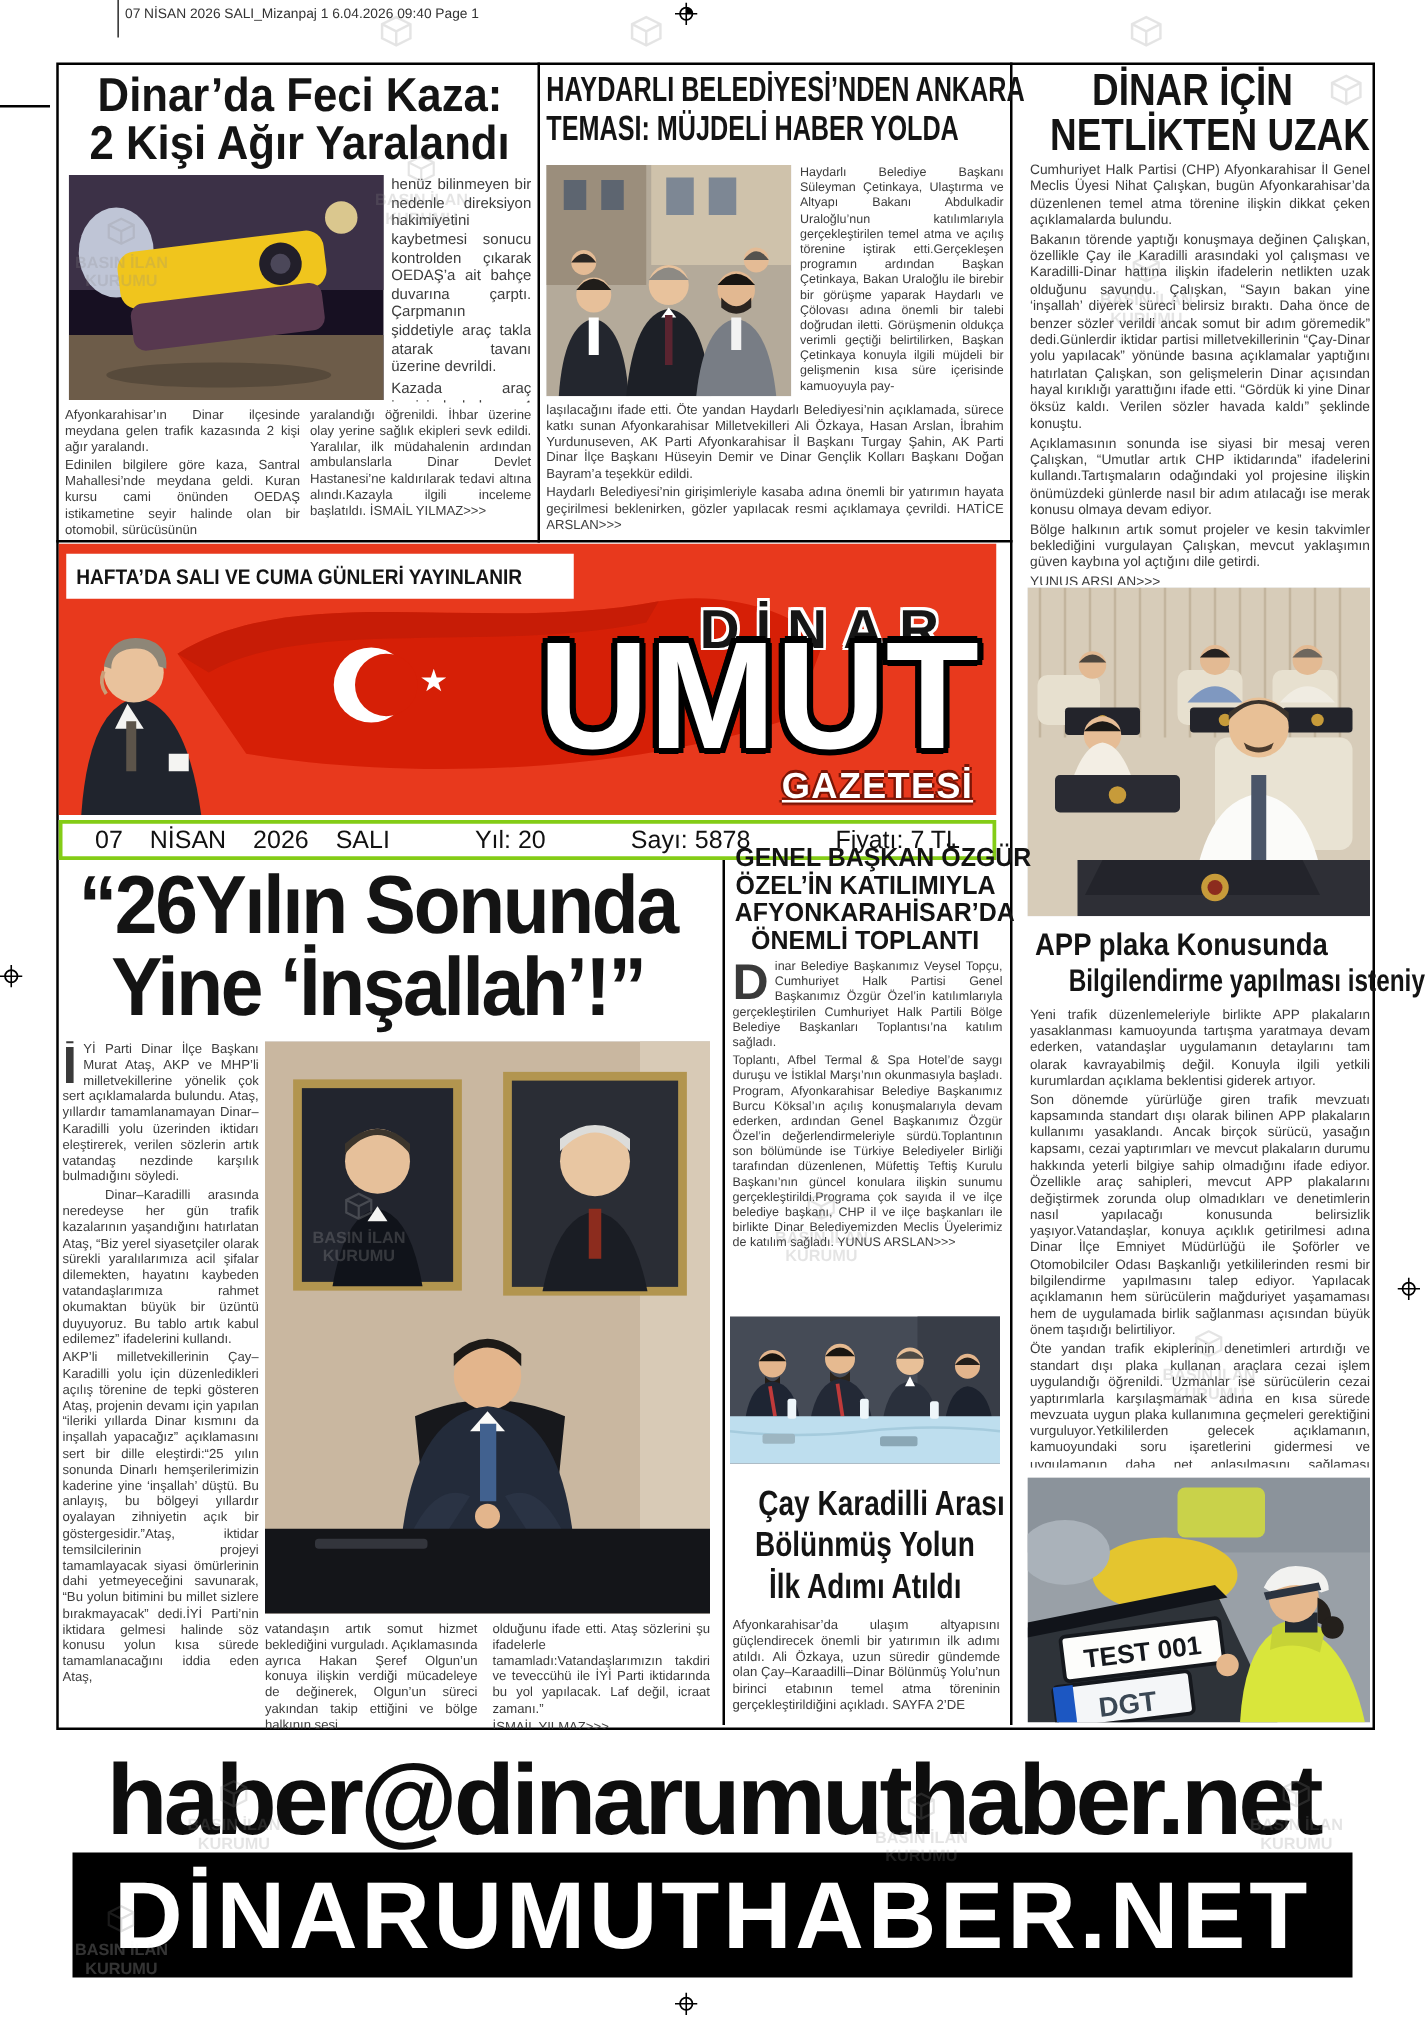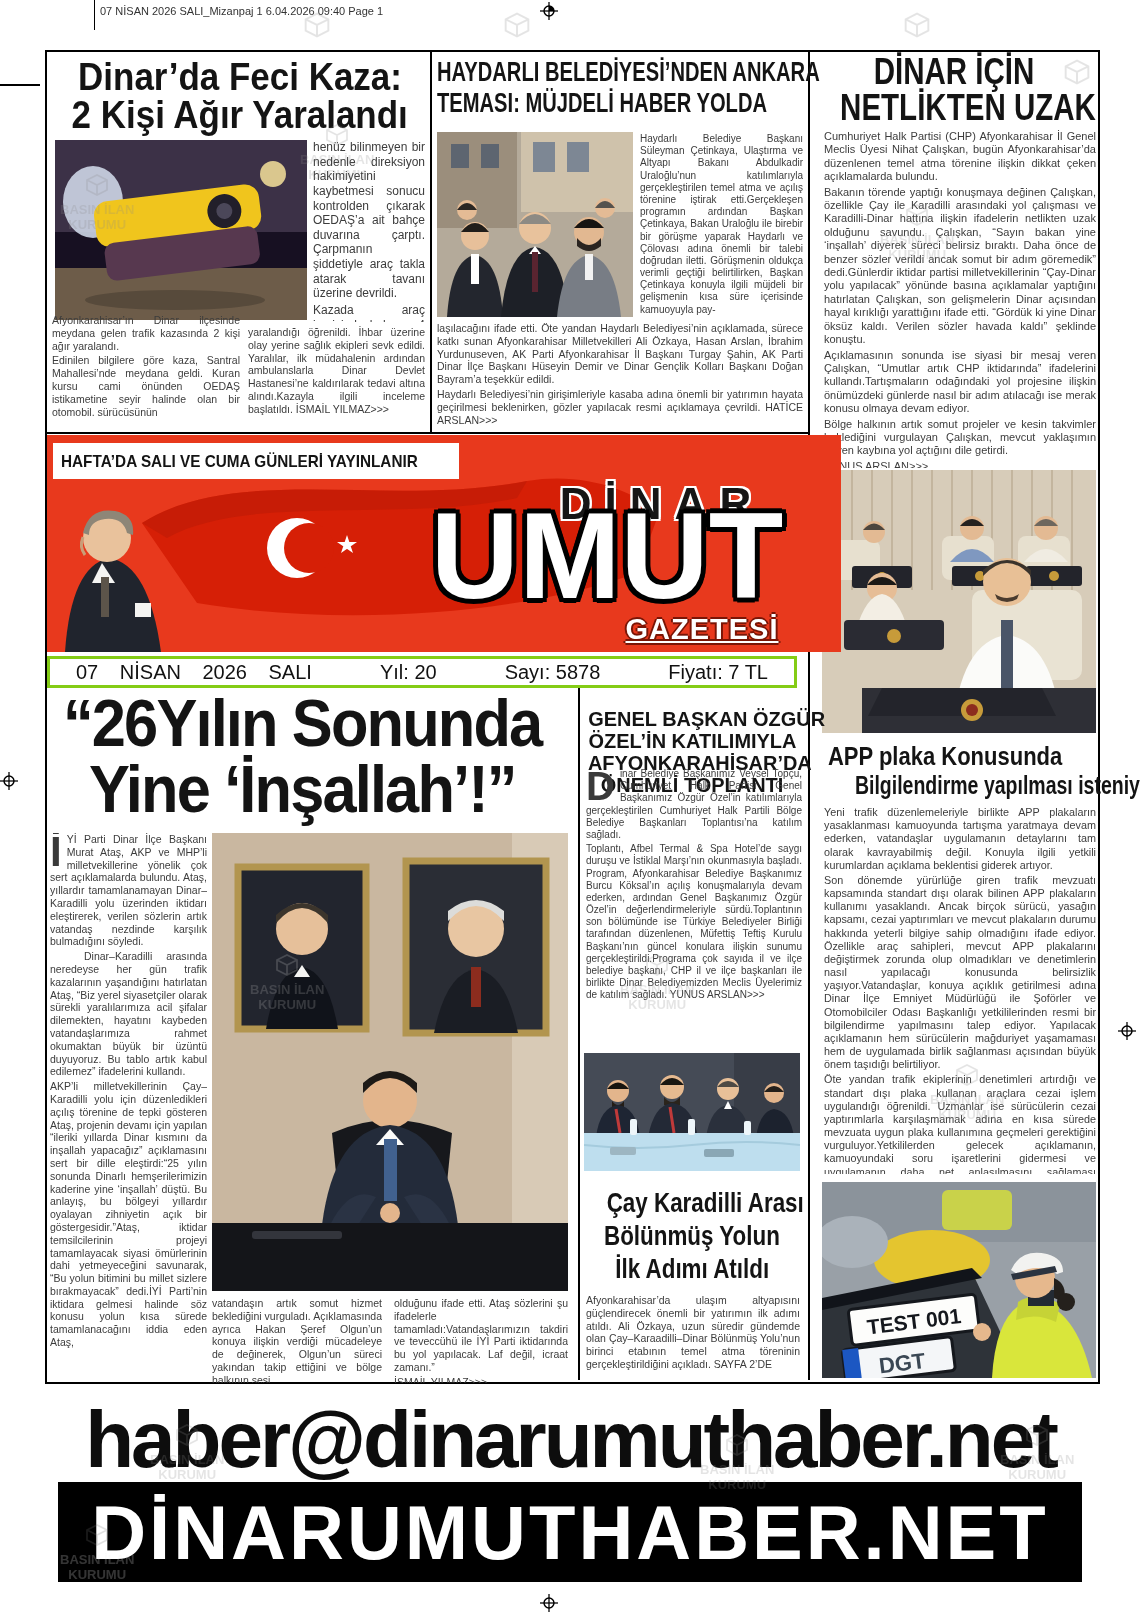--- a/index.html
+++ b/index.html
@@ -80,21 +80,21 @@
         <circle cx="172" cy="76" r="8" fill="#4b4759"></circle>
         <rect x="48" y="94" width="154" height="38" rx="10" fill="#57384f"></rect>
       </g>
       <ellipse cx="120" cy="160" rx="90" ry="10" fill="#574a3b"></ellipse>
     </svg>
   </div>
   <div class="abs body-text" style="left:313px;top:140px;width:112px;height:182px;font-size:12px;">
     <p>henüz bilinmeyen bir nedenle direksiyon hakimiyetini kaybetmesi sonucu kontrolden çıkarak OEDAŞ’a ait bahçe duvarına çarptı. Çarpmanın şiddetiyle araç takla atarak tavanı üzerine devrildi.</p>
       <p>Kazada araç içerisinde bulunan 4 kişiden 2’sinin ağır</p>
   </div>
-  <div class="abs body-text" style="left:52px;top:314px;width:188px;height:102px;">
+  <div class="abs body-text" style="left:52px;top:326px;width:188px;height:102px;">
     <p>Afyonkarahisar’ın Dinar ilçesinde meydana gelen trafik kazasında 2 kişi ağır yaralandı.</p>
       <p>Edinilen bilgilere göre kaza, Santral Mahallesi’nde meydana geldi. Kuran kursu cami önünden OEDAŞ istikametine seyir halinde olan bir otomobil, sürücüsünün</p>
   </div>
   <div class="abs body-text" style="left:248px;top:326px;width:177px;height:102px;">
     <p>yaralandığı öğrenildi. İhbar üzerine olay yerine sağlık ekipleri sevk edildi. Yaralılar, ilk müdahalenin ardından ambulanslarla Dinar Devlet Hastanesi’ne kaldırılarak tedavi altına alındı.Kazayla ilgili inceleme başlatıldı. İSMAİL YILMAZ&gt;&gt;&gt;</p>
   </div>
 
   <div class="abs hl" style="left:437px;top:56px;font-size:28px;line-height:1.12;">
     <span class="cond" style="transform:scaleX(.72);">HAYDARLI BELEDİYESİ’NDEN ANKARA</span><br>
     <span class="cond" style="transform:scaleX(.72);">TEMASI: MÜJDELİ HABER YOLDA</span>
@@ -243,21 +243,21 @@
       </g>
       <g transform="rotate(-7 70 180)">
         <rect x="22" y="162" width="110" height="34" rx="4" fill="#f4f6f8" stroke="#15181d" stroke-width="3"></rect>
         <rect x="22" y="162" width="16" height="34" fill="#1c57c2"></rect>
         <text x="80" y="190" font-size="22" font-weight="bold" text-anchor="middle" fill="#3a4754" font-family="Liberation Sans, sans-serif">DGT</text>
       </g>
       <circle cx="160" cy="150" r="9" fill="#e6b88d"></circle>
     </svg>
   </div>
 
-  <div class="abs" style="left:47px;top:435px;width:750px;height:217px;background:#e8391d;padding-left:44px;">
+  <div class="abs" style="left:47px;top:435px;width:750px;height:217px;background:#e8391d;">
 
     <svg class="abs" style="left:0;top:18px;" width="620" height="199" viewBox="0 0 620 199">
       <path d="M95 70 C190 10 340 55 480 28 C540 18 590 40 612 60 L590 120 C480 160 300 175 150 150 Z" fill="#d61f06"></path>
       <path d="M95 70 C190 10 340 55 480 28 L470 45 C350 70 200 40 120 85 Z" fill="#b81a05" opacity=".5"></path>
       <circle cx="250" cy="95" r="30" fill="#fff"></circle>
         <circle cx="262" cy="95" r="25" fill="#d61f06"></circle>
       <polygon points="300,82 306,100 290,89 310,89 294,100" fill="#fff"></polygon>
 
       <path d="M18 199 q6 -86 44 -94 q40 6 52 94 z" fill="#20242d"></path>
       <polygon points="55,110 45,130 68,130" fill="#f4f4f2"></polygon>
@@ -325,21 +325,21 @@
     </svg>
   </div>
   <div class="abs body-text" style="left:212px;top:1297px;width:170px;height:86px;">
     <p>vatandaşın artık somut hizmet beklediğini vurguladı. Açıklamasında ayrıca Hakan Şeref Olgun’un konuya ilişkin verdiği mücadeleye de değinerek, Olgun’un süreci yakından takip ettiğini ve bölge halkının sesi</p>
   </div>
   <div class="abs body-text" style="left:394px;top:1297px;width:174px;height:86px;">
     <p>olduğunu ifade etti. Ataş sözlerini şu ifadelerle tamamladı:Vatandaşlarımızın takdiri ve teveccühü ile İYİ Parti iktidarında bu yol yapılacak. Laf değil, icraat zamanı.”</p>
     <p style="text-align:left;">İSMAİL YILMAZ&gt;&gt;&gt;</p>
   </div>
 
-  <div class="abs hl" style="left:582px;top:676px;width:220px;text-align:center;font-size:21px;line-height:1.05;margin-top:32px;">
+  <div class="abs hl" style="left:582px;top:676px;width:220px;text-align:center;font-size:21px;line-height:1.05;">
     <span class="condc" style="transform:scaleX(.95);">GENEL BAŞKAN ÖZGÜR</span><br>
     <span class="condc" style="transform:scaleX(.95);">ÖZEL’İN KATILIMIYLA</span><br>
     <span class="condc" style="transform:scaleX(.95);">AFYONKARAHİSAR’DA</span><br>
     <span class="condc" style="transform:scaleX(.95);">ÖNEMLİ TOPLANTI</span>
   </div>
   <div class="abs body-text" style="left:586px;top:768px;width:216px;height:282px;font-size:10px;">
     <p><span class="dropcap" style="font-size:40px;">D</span><span>inar Belediye Başkanımız Veysel Topçu, Cumhuriyet Halk Partisi Genel Başkanımız Özgür Özel’in katılımlarıyla gerçekleştirilen Cumhuriyet Halk Partili Bölge Belediye Başkanları Toplantısı’na katılım sağladı.</span></p>
     <p>Toplantı, Afbel Termal &amp; Spa Hotel’de saygı duruşu ve İstiklal Marşı’nın okunmasıyla başladı. Program, Afyonkarahisar Belediye Başkanımız Burcu Köksal’ın açılış konuşmalarıyla devam ederken, ardından Genel Başkanımız Özgür Özel’in değerlendirmeleriyle sürdü.Toplantının son bölümünde ise Türkiye Belediyeler Birliği tarafından düzenlenen, Müfettiş Teftiş Kurulu Başkanı’nın güncel konulara ilişkin sunumu gerçekleştirildi.Programa çok sayıda il ve ilçe belediye başkanı, CHP il ve ilçe başkanları ile birlikte Dinar Belediyemizden Meclis Üyelerimiz de katılım sağladı. YUNUS ARSLAN&gt;&gt;&gt;</p>
   </div>
   <div class="abs photo" style="left:584px;top:1053px;width:216px;height:118px;">

